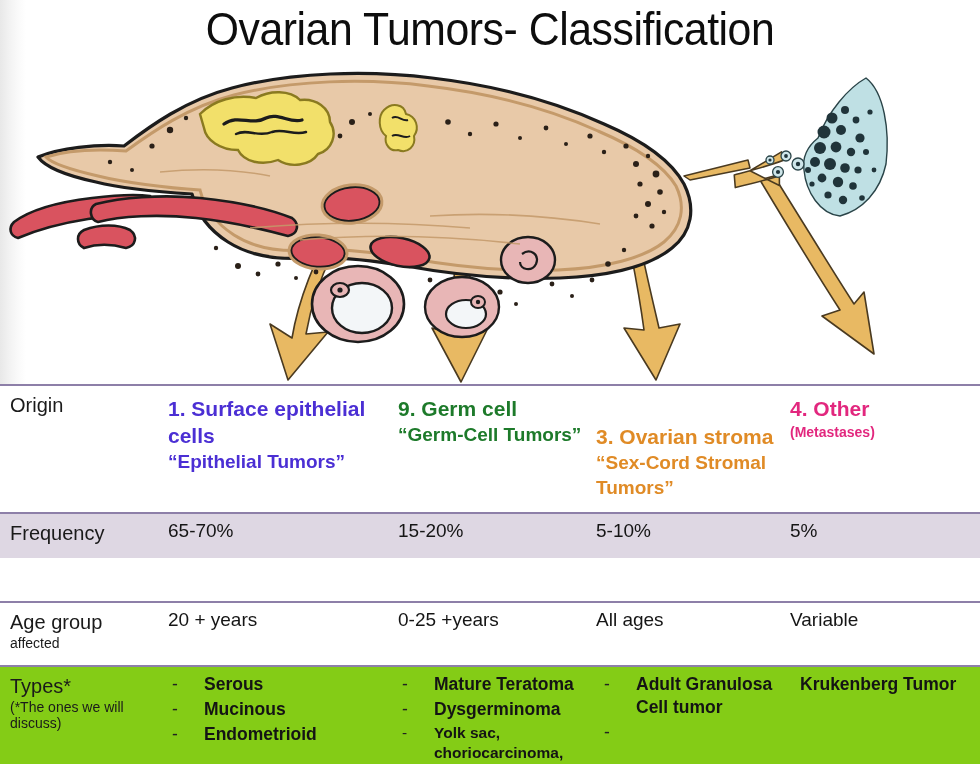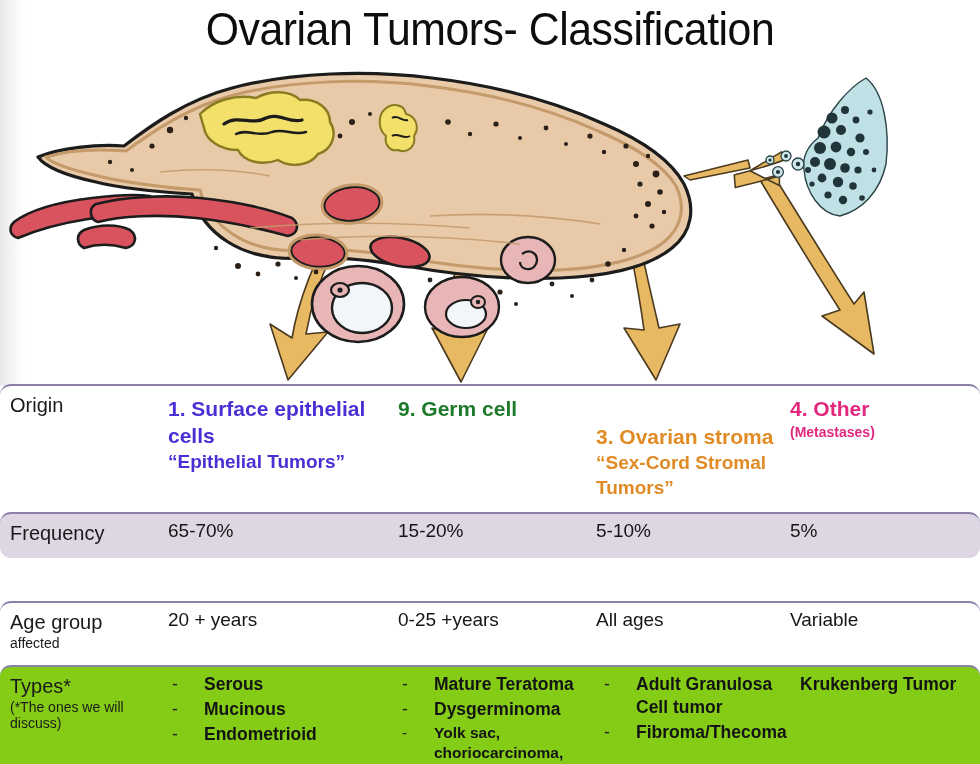--- a/index.html
+++ b/index.html
@@ -44,21 +44,20 @@
   .table {
     position: absolute;
     left: 0;
     top: 384px;
     width: 980px;
   }
   .row {
     position: relative;
     border-top: 2px solid #8d7fa8;
     box-sizing: border-box;
-    border-radius: 11px;
   }
   .row.origin   { height: 128px; background:#ffffff; }
   .row.freq     { height: 46px;  background:#ded7e3; }
   .row.age      { height: 64px;  background:#ffffff;margin-top:43px; }
   .row.types    { height: 142px; background:#84cc16; }
 
   .rowlabel {
     position: absolute;
     left: 10px;
     top: 8px;
@@ -341,20 +340,21 @@
     <div class="row origin">
       <div class="rowlabel">Origin</div>
 
       <div class="cell hdr c1" style="color:#4b2fd4;">
         <span>1. Surface epithelial cells</span>
         <span class="q">“Epithelial Tumors”</span>
       </div>
 
       <div class="cell hdr c2" style="color:#1d7a2a;">
         <span>9. Germ cell</span>
+        <span class="q">“Germ-Cell Tumors”</span>
       </div>
 
       <div class="cell hdr c3" style="color:#e08b26;margin-top:28px;">
         <span>3. Ovarian stroma</span>
         <span class="q">“Sex-Cord Stromal Tumors”</span>
       </div>
 
       <div class="cell hdr c4" style="color:#e2277e;">
         <span>4. Other</span>
         <span class="paren">(Metastases)</span>
@@ -391,21 +391,21 @@
           <div class="titem"><span class="dash">-</span><span>Mucinous</span></div>
           <div class="titem"><span class="dash">-</span><span>Endometrioid</span></div>
         </div>
       <div class="types-list tl2">
           <div class="titem"><span class="dash">-</span><span>Mature Teratoma</span></div>
           <div class="titem"><span class="dash">-</span><span>Dysgerminoma</span></div>
           <div class="titem small"><span class="dash">-</span><span>Yolk sac, choriocarcinoma, Embryonal carcinoma</span></div>
         </div>
       <div class="types-list tl3">
           <div class="titem"><span class="dash">-</span><span>Adult Granulosa Cell tumor</span></div>
-          <div class="titem"><span class="dash">-</span><span>Fibroma/Thecoma</span></div>
+          <div class="titem"><span class="dash">-</span></div>
         </div>
       <div class="types-list tl4">
           <div class="titem nodash"><span>Krukenberg Tumor</span></div>
         </div>
     </div>
 
   </div>
 </div>
 
 </body></html>

